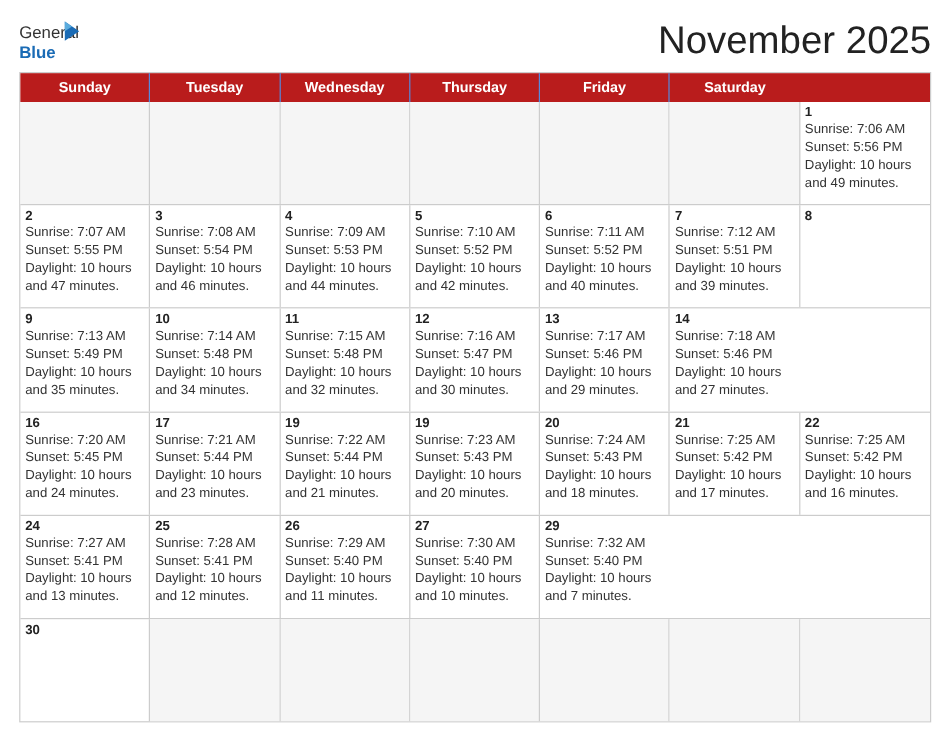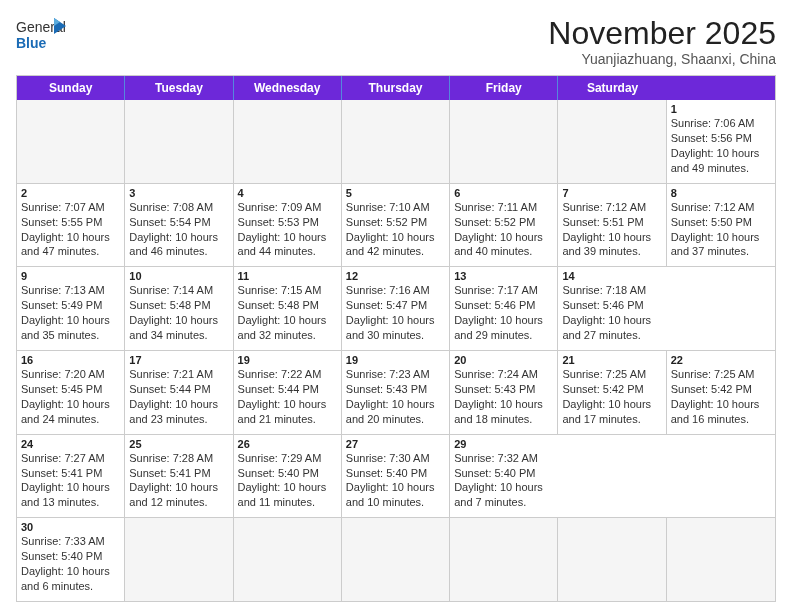--- a/index.html
+++ b/index.html
@@ -22,42 +22,42 @@
       justify-content: space-between;
       align-items: flex-start;
       margin-bottom: 8px;
     }
     .logo {
       display: flex;
       align-items: center;
       gap: 4px;
     }
     .title-block {
-      text-align: right;
+      text-align: left;
     }
     .calendar-title {
       font-size: 32px;
       font-weight: 300;
       color: #222;
       line-height: 1.1;
     }
     .calendar-subtitle {
       font-size: 14px;
       color: #555;
     }
     .calendar {
       flex: 1;
       display: flex;
       flex-direction: column;
       border: 1px solid #ccc;
     }
     .cal-header-row {
       display: grid;
       grid-template-columns: repeat(7, 1fr);
-      background: #6d28d9;
+      background: #b91c1c;
     }
     .cal-header-cell {
       color: #fff;
       font-size: 12px;
       font-weight: bold;
       padding: 5px 4px;
       text-align: center;
       border-right: 1px solid #5588dd;
     }
     .cal-header-cell:last-child { border-right: none; }
@@ -105,21 +105,20 @@
   <svg width="50" height="36" viewBox="0 0 50 36">
     <text x="0" y="16" font-size="14" font-family="Arial, sans-serif" font-weight="300" fill="#333">General</text>
     <text x="0" y="32" font-size="14" font-family="Arial, sans-serif" font-weight="700" fill="#1a6bb5">Blue</text>
     <polygon points="42,2 50,2 50,18 42,18" fill="#1a6bb5" opacity="0"></polygon>
     <polygon points="38,2 50,10 38,18" fill="#1a6bb5"></polygon>
     <polygon points="38,2 44,6 38,10" fill="#5aabdd"></polygon>
   </svg>
 </div>
     <div class="title-block">
       <div class="calendar-title">November 2025</div>
-      <div class="calendar-subtitle">Yuanjiazhuang, Shaanxi, China</div>
     </div>
   </div>
 
   <div class="calendar">
     <div class="cal-header-row">
     <div class="cal-header-cell">Sunday</div>
         <div class="cal-header-cell">Tuesday</div>
         <div class="cal-header-cell">Wednesday</div>
         <div class="cal-header-cell">Thursday</div>
         <div class="cal-header-cell">Friday</div>
@@ -179,24 +178,20 @@
           </div>
           <div class="cal-cell">
             <div class="day-num">7</div>
             <div class="cell-info">Sunrise: 7:12 AM
 Sunset: 5:51 PM
 Daylight: 10 hours
 and 39 minutes.</div>
           </div>
           <div class="cal-cell">
             <div class="day-num">8</div>
-            <div class="cell-info">Sunrise: 7:12 AM
-Sunset: 5:50 PM
-Daylight: 10 hours
-and 37 minutes.</div>
           </div>
         </div>
         <div class="cal-row">
           <div class="cal-cell">
             <div class="day-num">9</div>
             <div class="cell-info">Sunrise: 7:13 AM
 Sunset: 5:49 PM
 Daylight: 10 hours
 and 35 minutes.</div>
           </div>
@@ -320,24 +315,20 @@
             <div class="day-num">29</div>
             <div class="cell-info">Sunrise: 7:32 AM
 Sunset: 5:40 PM
 Daylight: 10 hours
 and 7 minutes.</div>
           </div>
         </div>
         <div class="cal-row">
           <div class="cal-cell">
             <div class="day-num">30</div>
-            <div class="cell-info">Sunrise: 7:33 AM
-Sunset: 5:40 PM
-Daylight: 10 hours
-and 6 minutes.</div>
           </div>
           <div class="cal-cell empty"></div>
           <div class="cal-cell empty"></div>
           <div class="cal-cell empty"></div>
           <div class="cal-cell empty"></div>
           <div class="cal-cell empty"></div>
           <div class="cal-cell empty"></div>
         </div>
       </div>
   </div>

